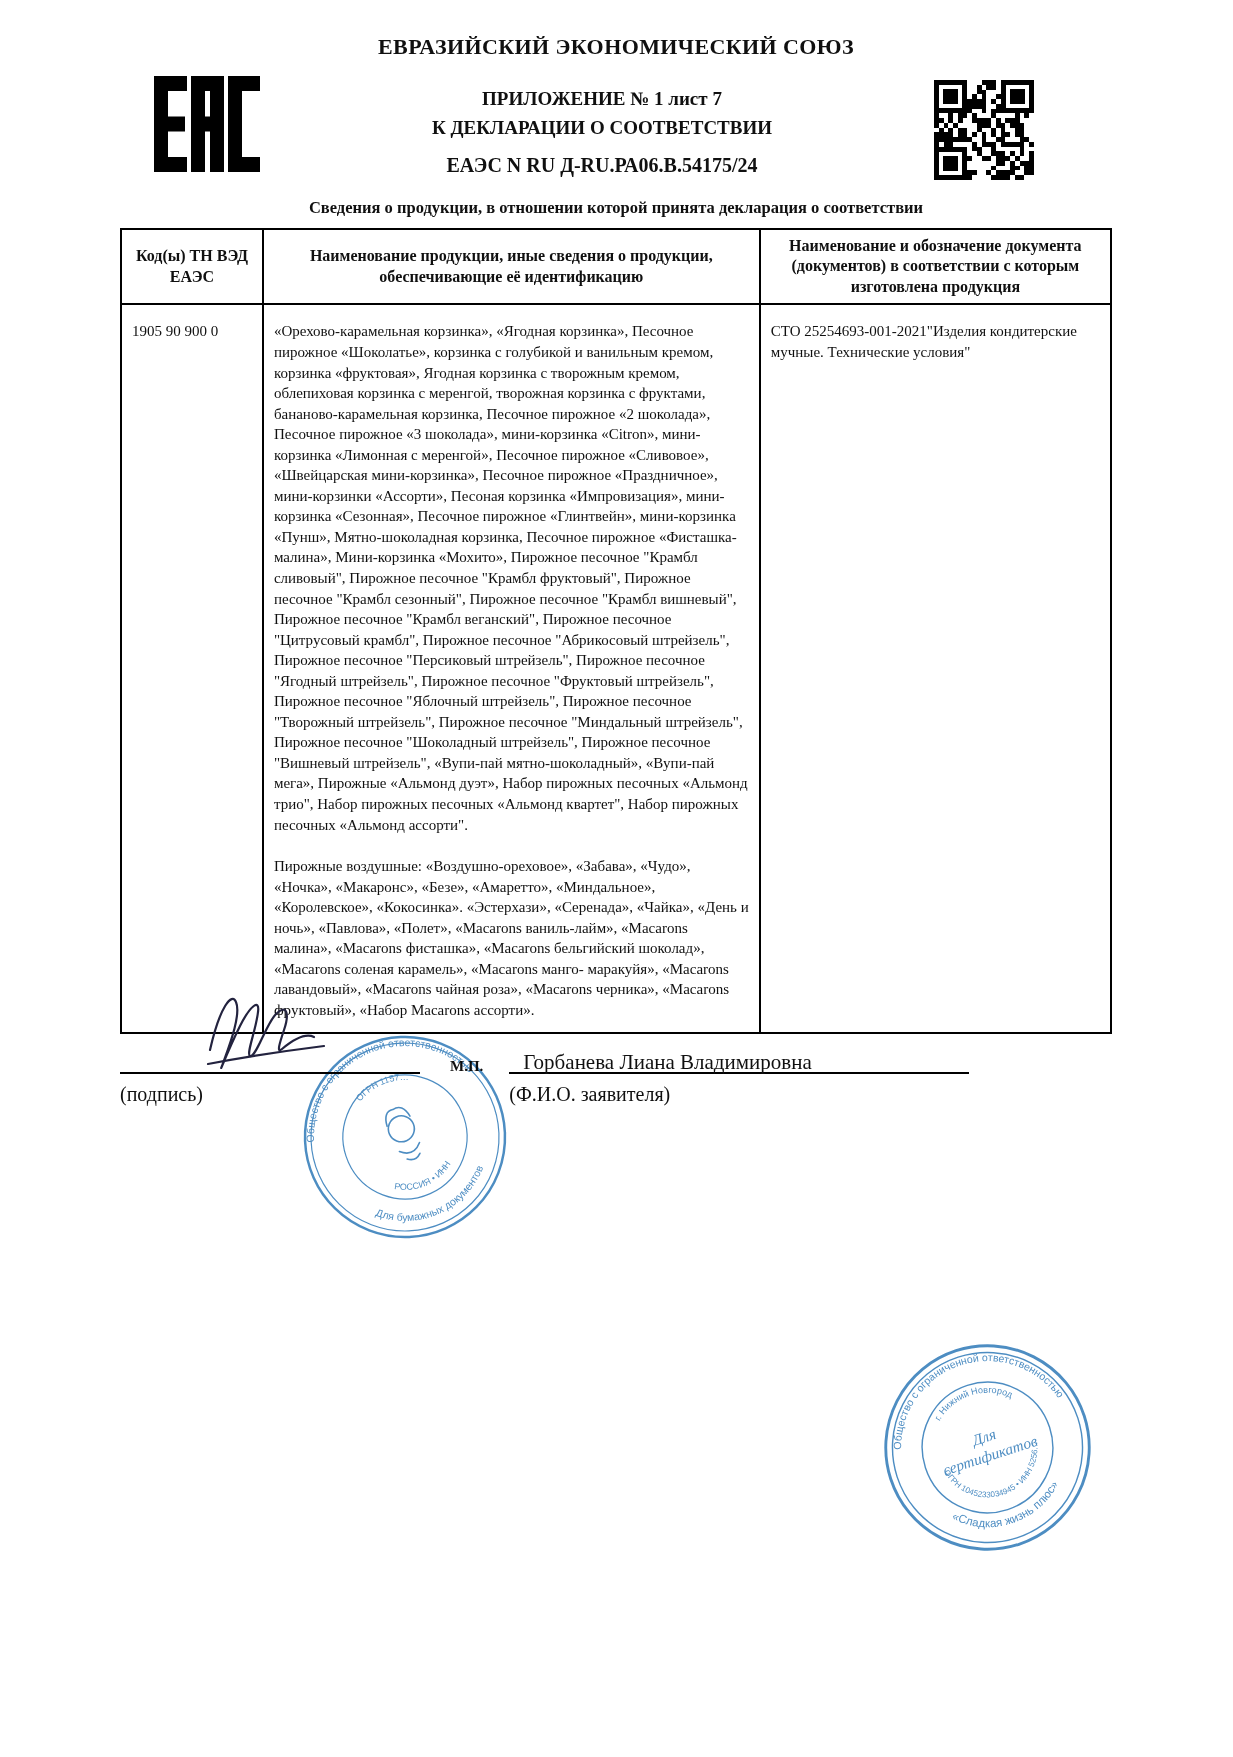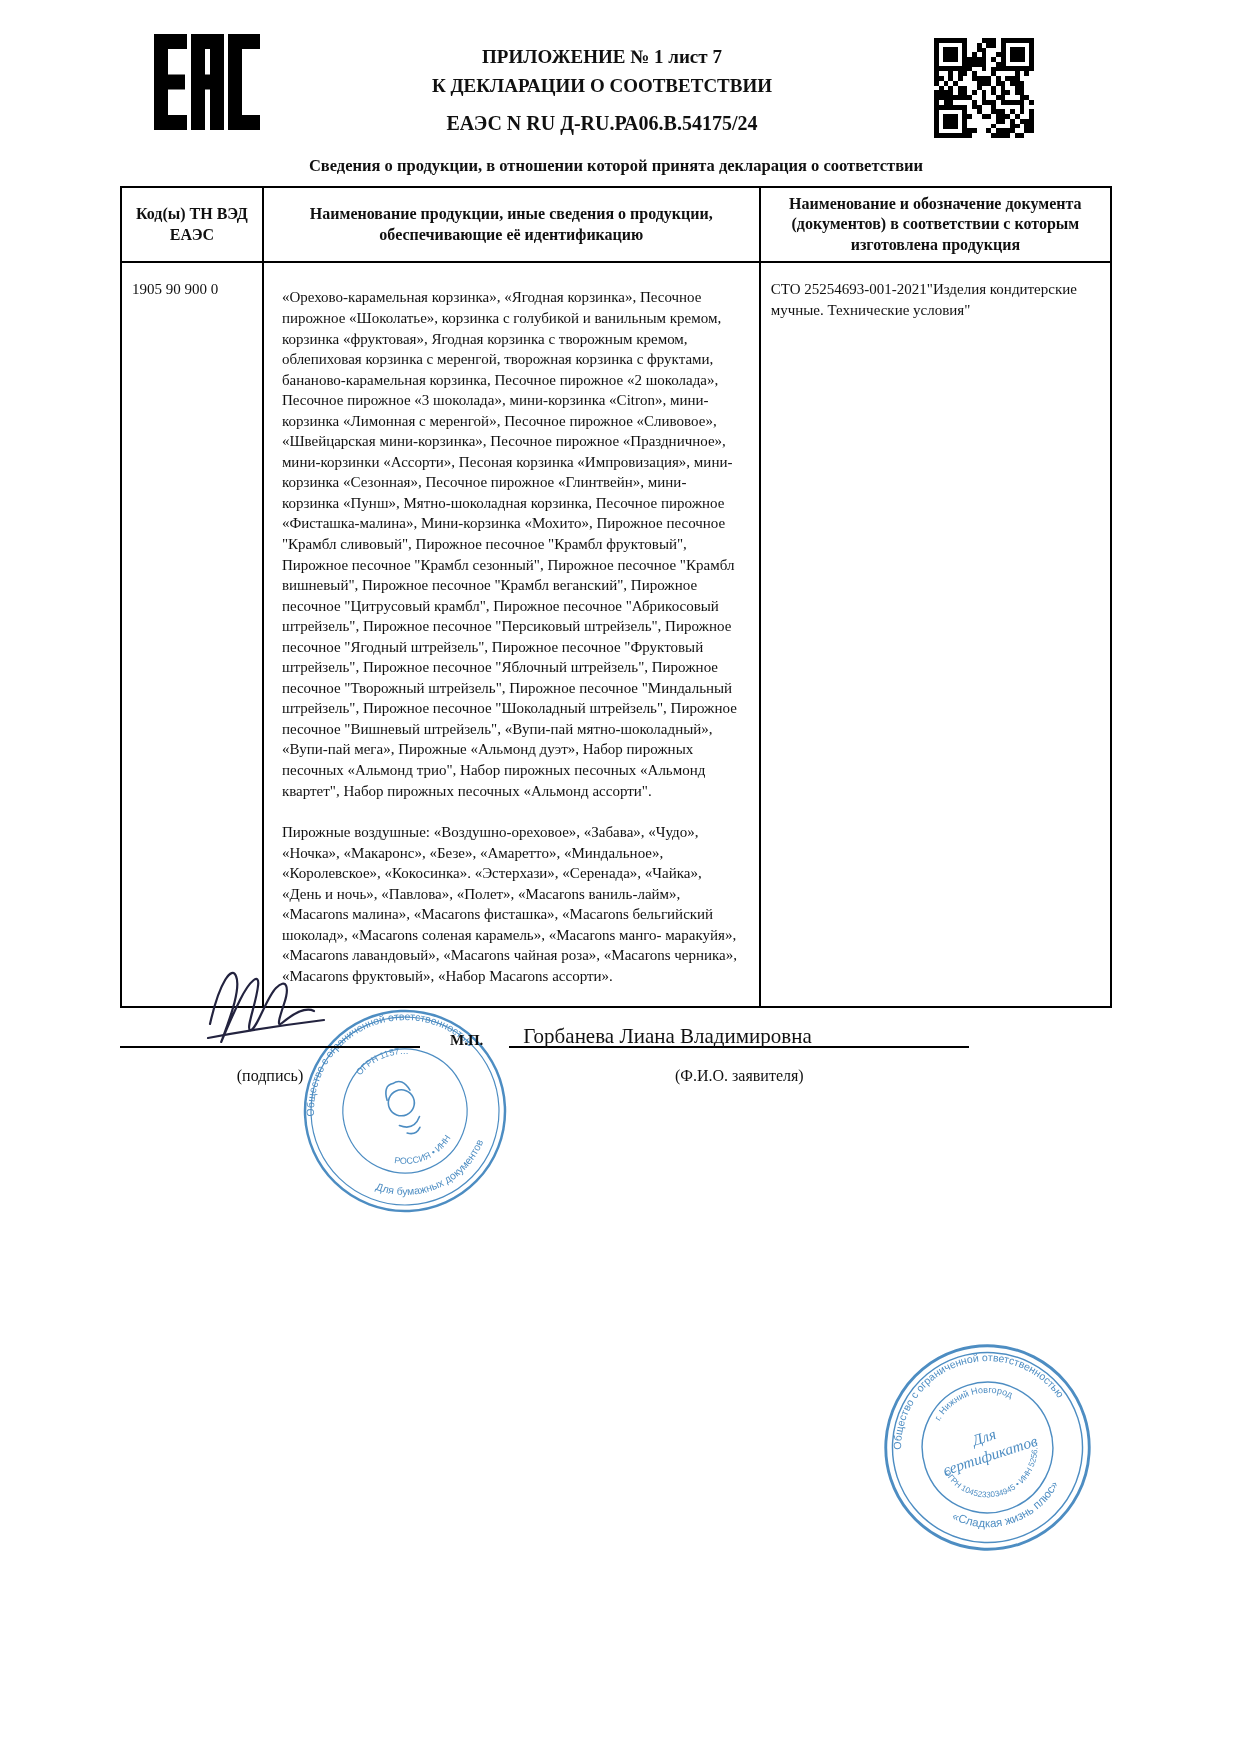--- a/index.html
+++ b/index.html
@@ -24,27 +24,27 @@
   .qr-finder::after{content:"";position:absolute;left:4px;top:4px;width:15px;height:15px;background:#000}
   .qr-tl{left:0;top:0}.qr-tr{right:0;top:0}.qr-bl{left:0;bottom:0}
 
   .subtitle{text-align:center;font-weight:700;font-size:16.5px;margin:18px 0 10px}
 
   table.decl{width:100%;border-collapse:collapse;border:2px solid #000}
   .decl th{border:2px solid #000;font-size:16px;font-weight:700;padding:6px 8px;
            text-align:center;vertical-align:middle;line-height:1.28}
   .decl td{border:2px solid #000;font-size:15px;padding:16px 10px 12px;vertical-align:top;line-height:1.37}
   .code-cell{white-space:nowrap}
-  .products p{margin:8px}
+  .products p{margin:0}
   .products p + p{margin-top:21px}
 
   .sig-area{position:relative;margin-top:16px;display:flex;align-items:flex-start}
   .sig-left{flex:0 0 auto;width:300px}
   .sig-line{height:24px;border-bottom:2px solid #000}
-  .sig-caption{text-align:center;font-size:16px;padding-top:19px}
+  .sig-caption{text-align:left;font-size:20px;padding-top:9px}
   .mp{flex:0 0 auto;margin:8px 26px 0 30px;font-weight:700;font-size:15px}
   .sig-right{flex:0 0 auto;width:460px}
   .sig-name{height:24px;border-bottom:2px solid #000;font-size:21px;padding-left:14px}
 
   .sign-svg{position:absolute;left:80px;top:-64px;width:130px;height:96px;z-index:3}
 
   .stamp{position:absolute;mix-blend-mode:multiply;opacity:.85}
   .stamp svg{width:100%;height:100%;display:block}
   .stamp text{font-family:"Liberation Sans",sans-serif;fill:currentColor}
   .stamp .ring{fill:none;stroke:currentColor}
@@ -52,20 +52,21 @@
   .stamp-b{right:138px;bottom:202px;width:215px;height:215px;transform:rotate(-18deg);z-index:4}
   .stamp .doodle{fill:none;stroke:currentColor;stroke-width:1.6;stroke-linecap:round}
   .stamp .center-it{font-family:"Liberation Serif",serif;font-style:italic}
 </style>
 </head>
 <body>
 
 <div class="page">
   <div class="content">
 
+    <div class="union-title">ЕВРАЗИЙСКИЙ ЭКОНОМИЧЕСКИЙ СОЮЗ</div>
 
     <div class="header-row">
       <div class="logo-wrap">
         <svg class="eac-svg" viewBox="0 0 106 96">
           <g fill="#000">
             <rect x="0" y="0" width="14" height="96"></rect>
             <rect x="0" y="0" width="33" height="15"></rect>
             <rect x="0" y="40.5" width="31" height="15"></rect>
             <rect x="0" y="81" width="33" height="15"></rect>
             <rect x="37" y="0" width="14" height="96"></rect>

